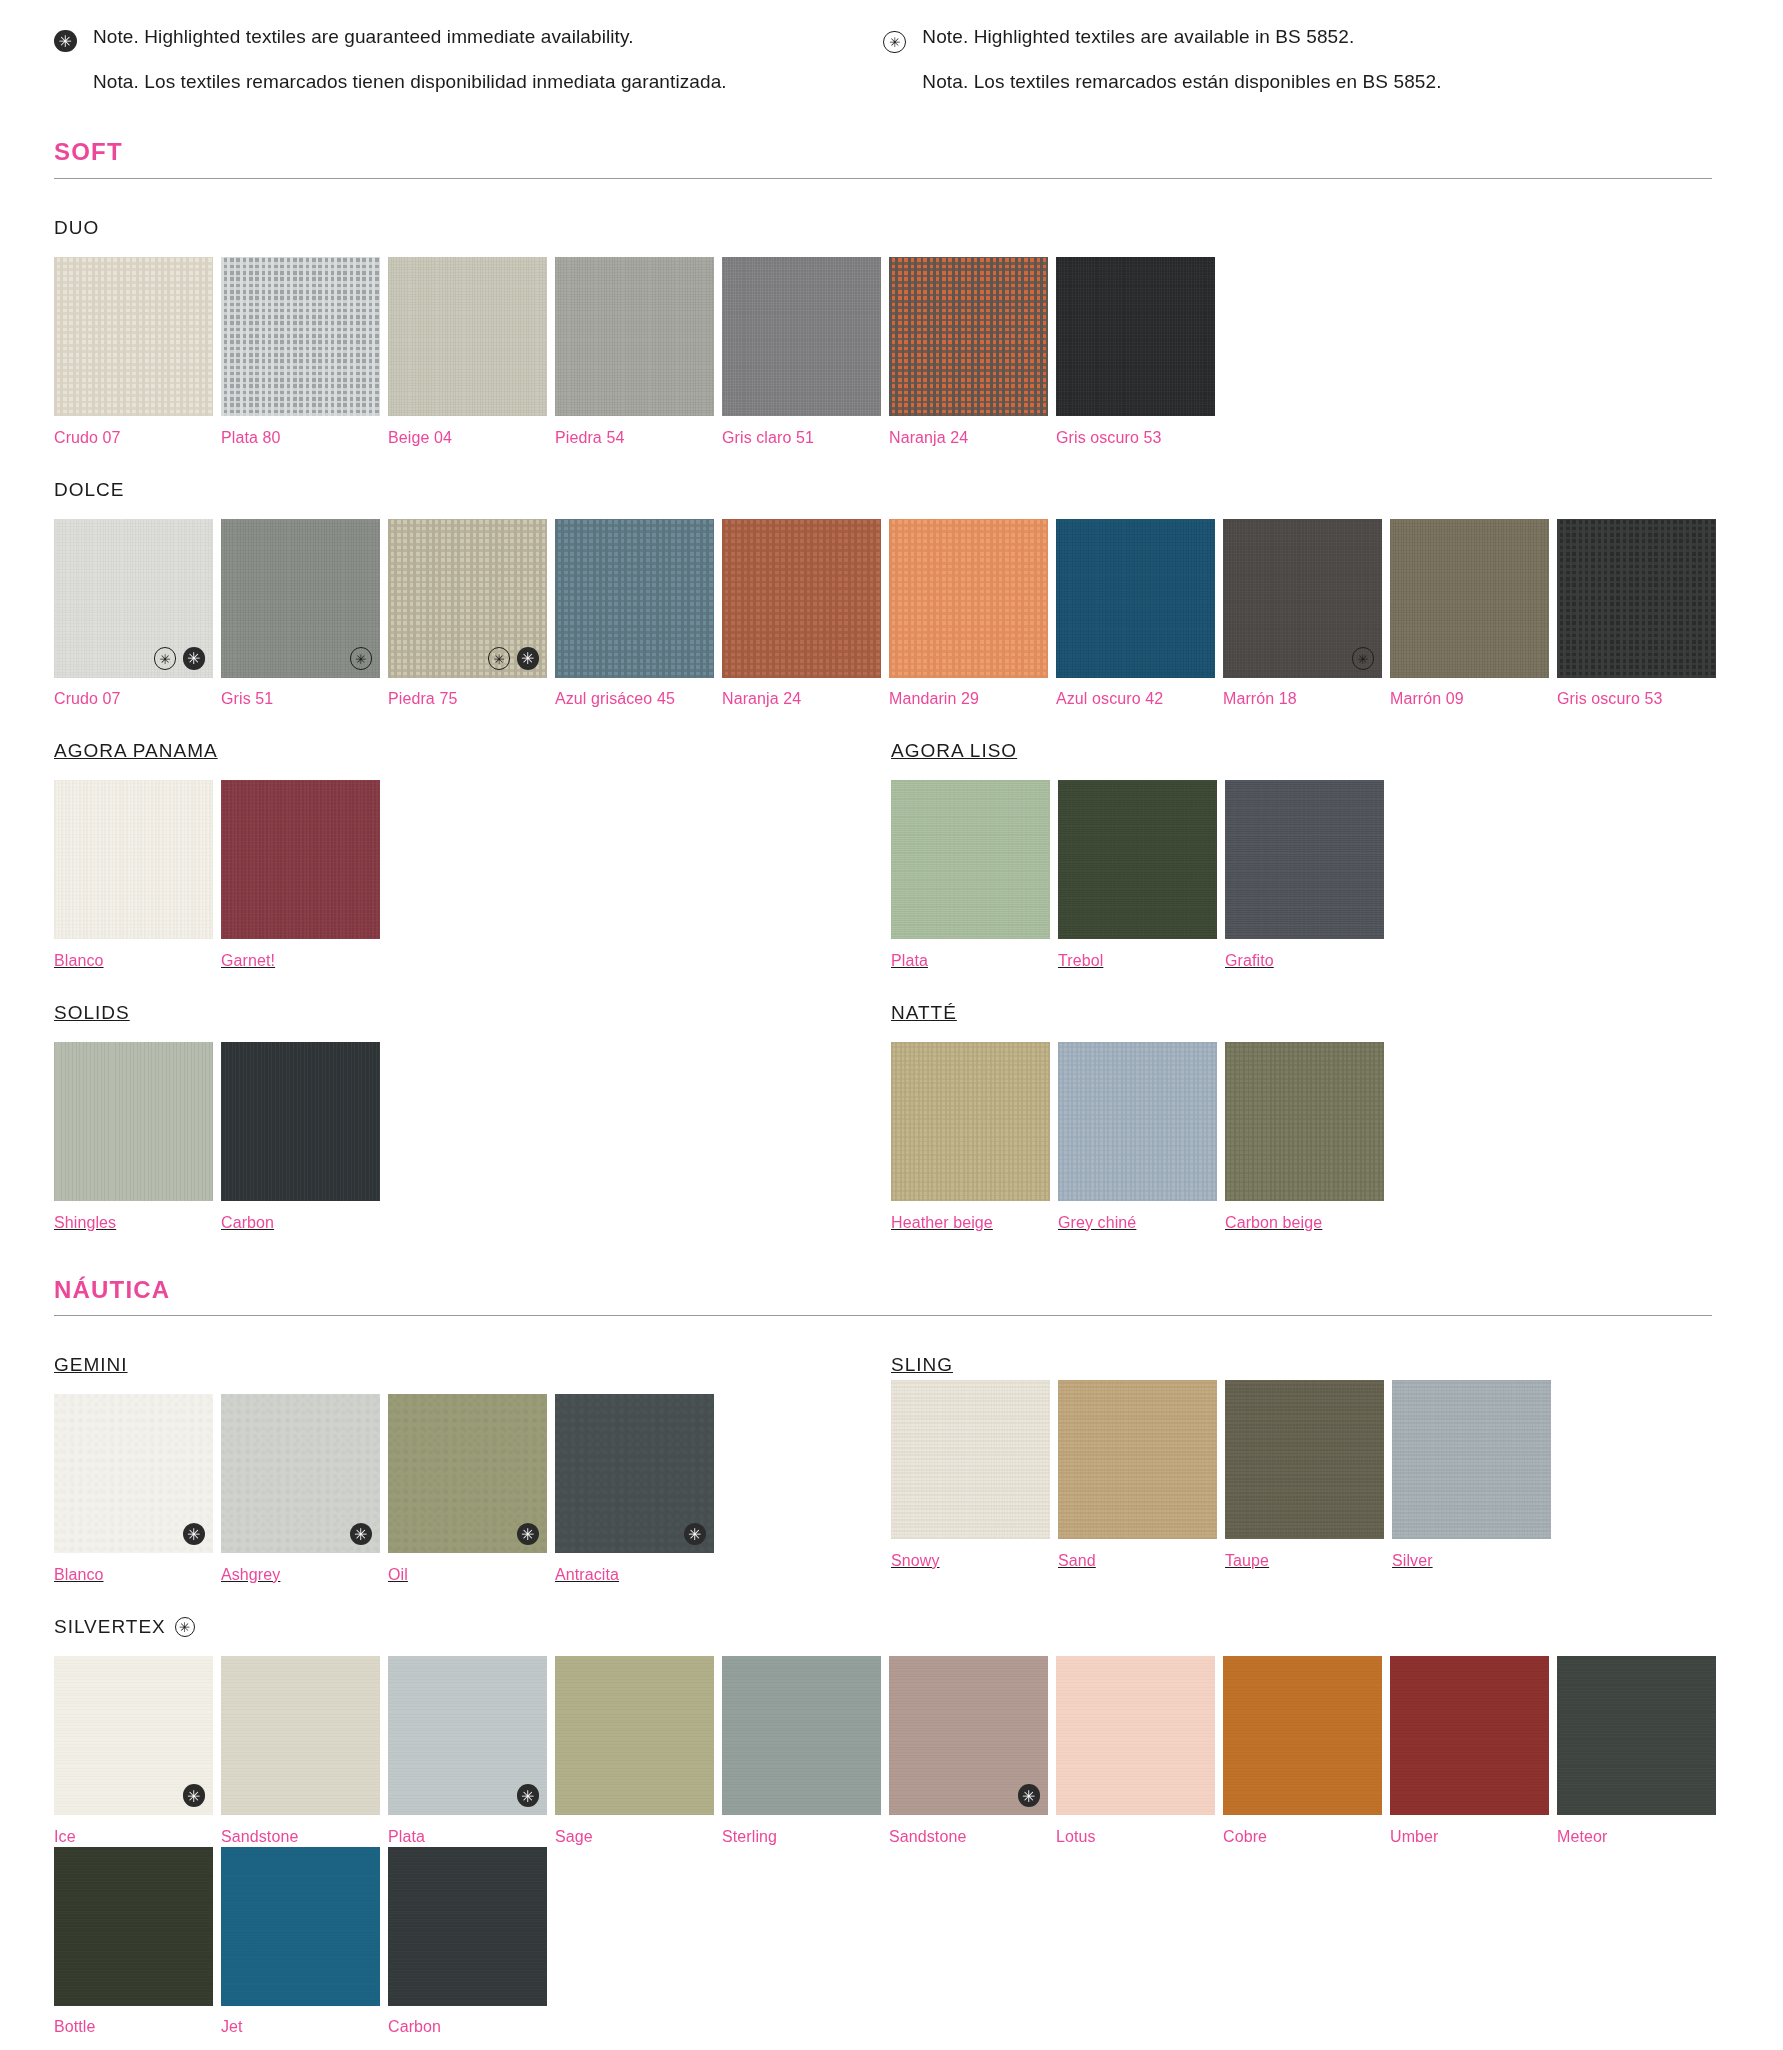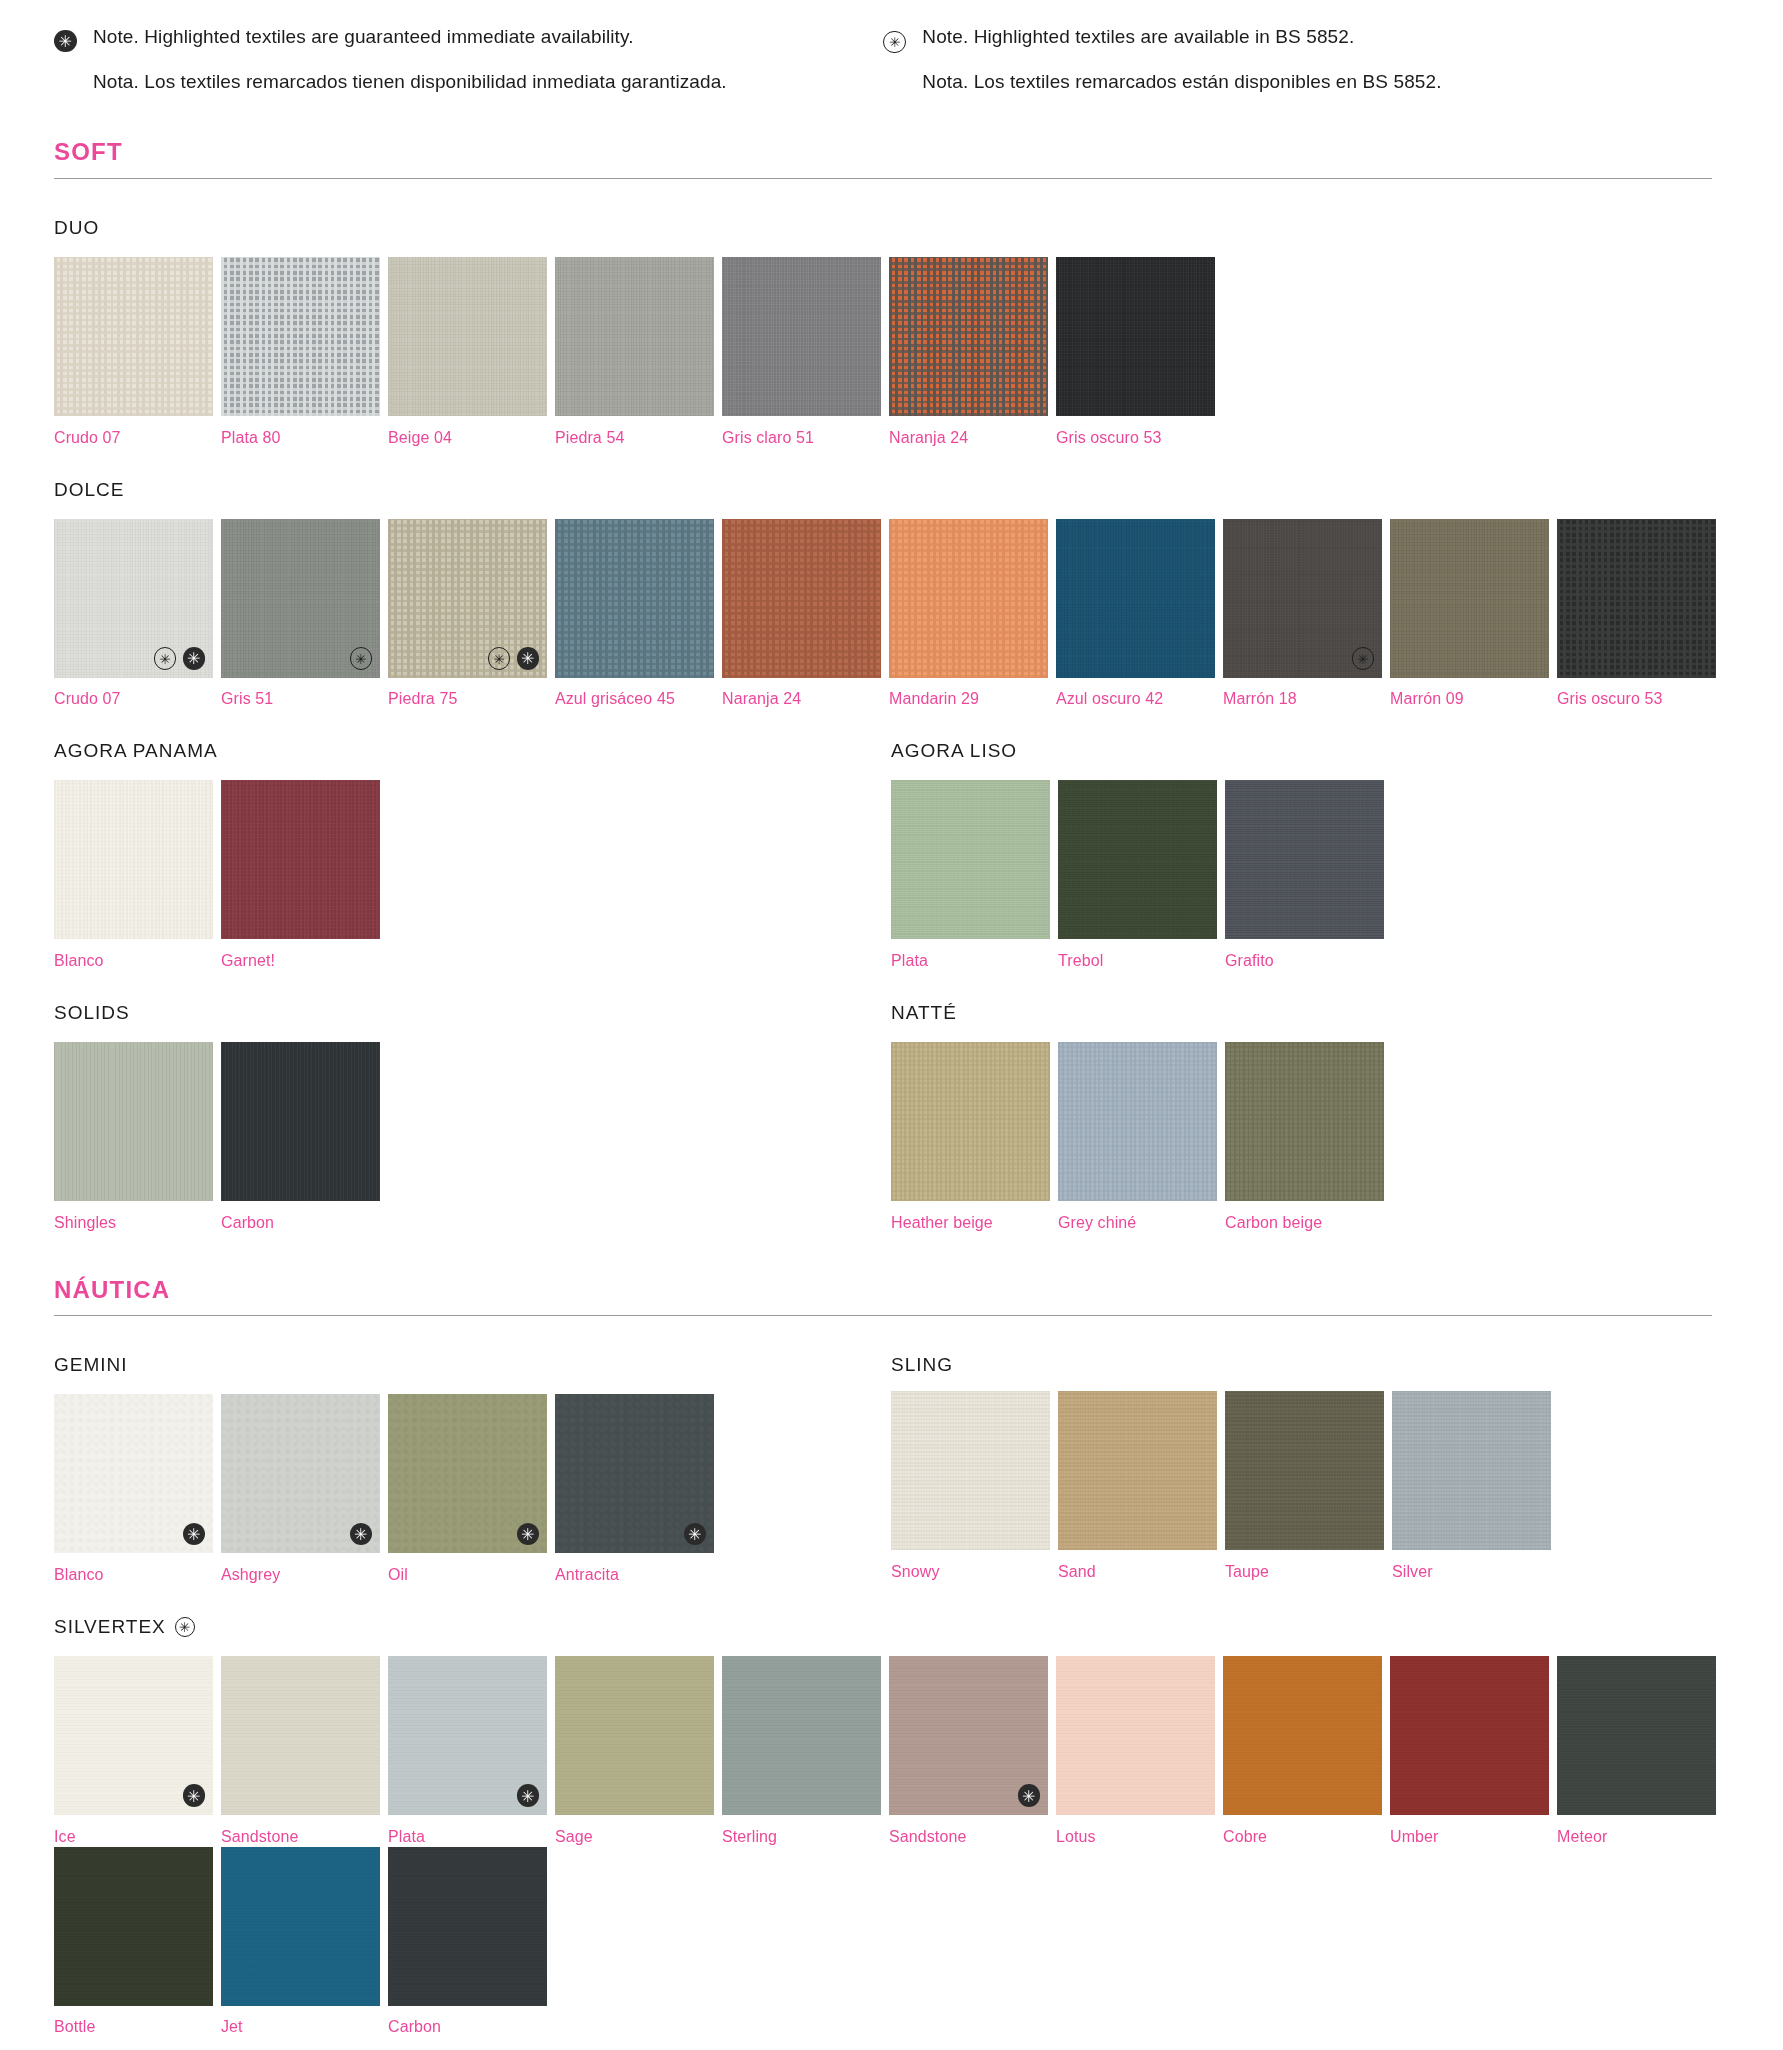--- a/index.html
+++ b/index.html
@@ -129,20 +129,21 @@
     line-height: 20px;
     color: #ec4899;
     margin-top: 11.7px;
     letter-spacing: 0.1px;
     white-space: nowrap;
   }
 
   
   .two-col {
     display: flex;
+    text-decoration: underline;
   }
   .col-left { width: 837px; flex: 0 0 837px; }
   .col-right { flex: 1; }
 </style>
 </head>
 <body>
 
 <div class="page">
   <div class="notes" id="notes-block">
     <div class="note-col ">
@@ -574,21 +575,21 @@
   </div>
     </div>
   </div>
           </div>
           <div class="col-right">
 
   <div class="group" style="margin-top:38px;">
     <div class="group-title">
       <span>SLING</span>
     </div>
-    <div class="swatch-row" style="margin-top:15px;">
+    <div class="swatch-row" style="margin-top:4px;">
 
   <div class="swatch-cell">
     <div class="swatch-tile" style="background-color:#ebe7dc;
         background-image:
           repeating-linear-gradient(0deg, #dbd6c988 0 1.8px, transparent 1.8px 3.6px),
           repeating-linear-gradient(90deg, #dbd6c955 0 0.9px, transparent 0.9px 2.7px);">
       
     </div>
     <div class="swatch-label">Snowy</div>
   </div>

